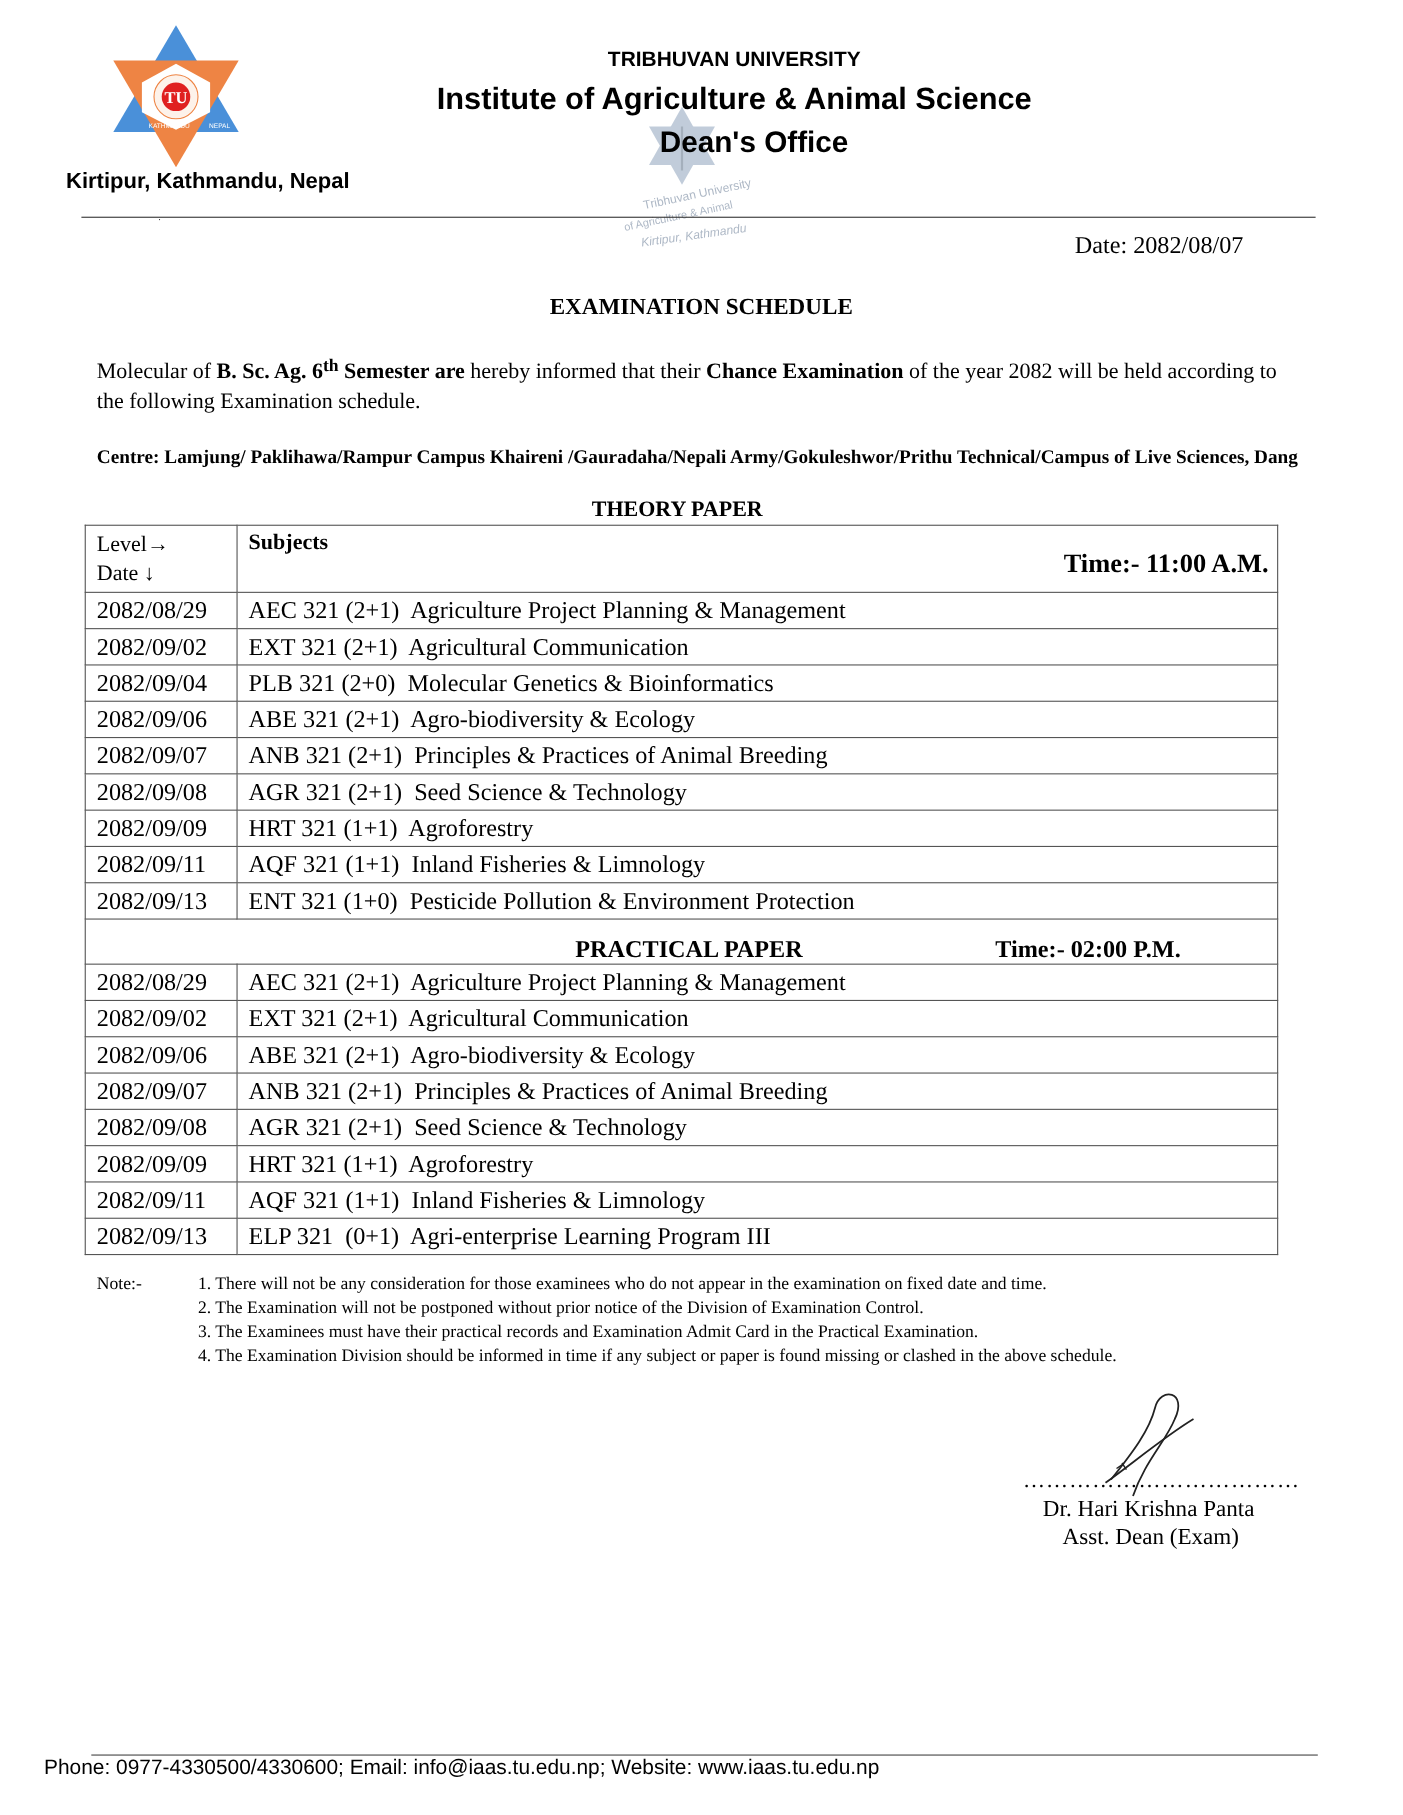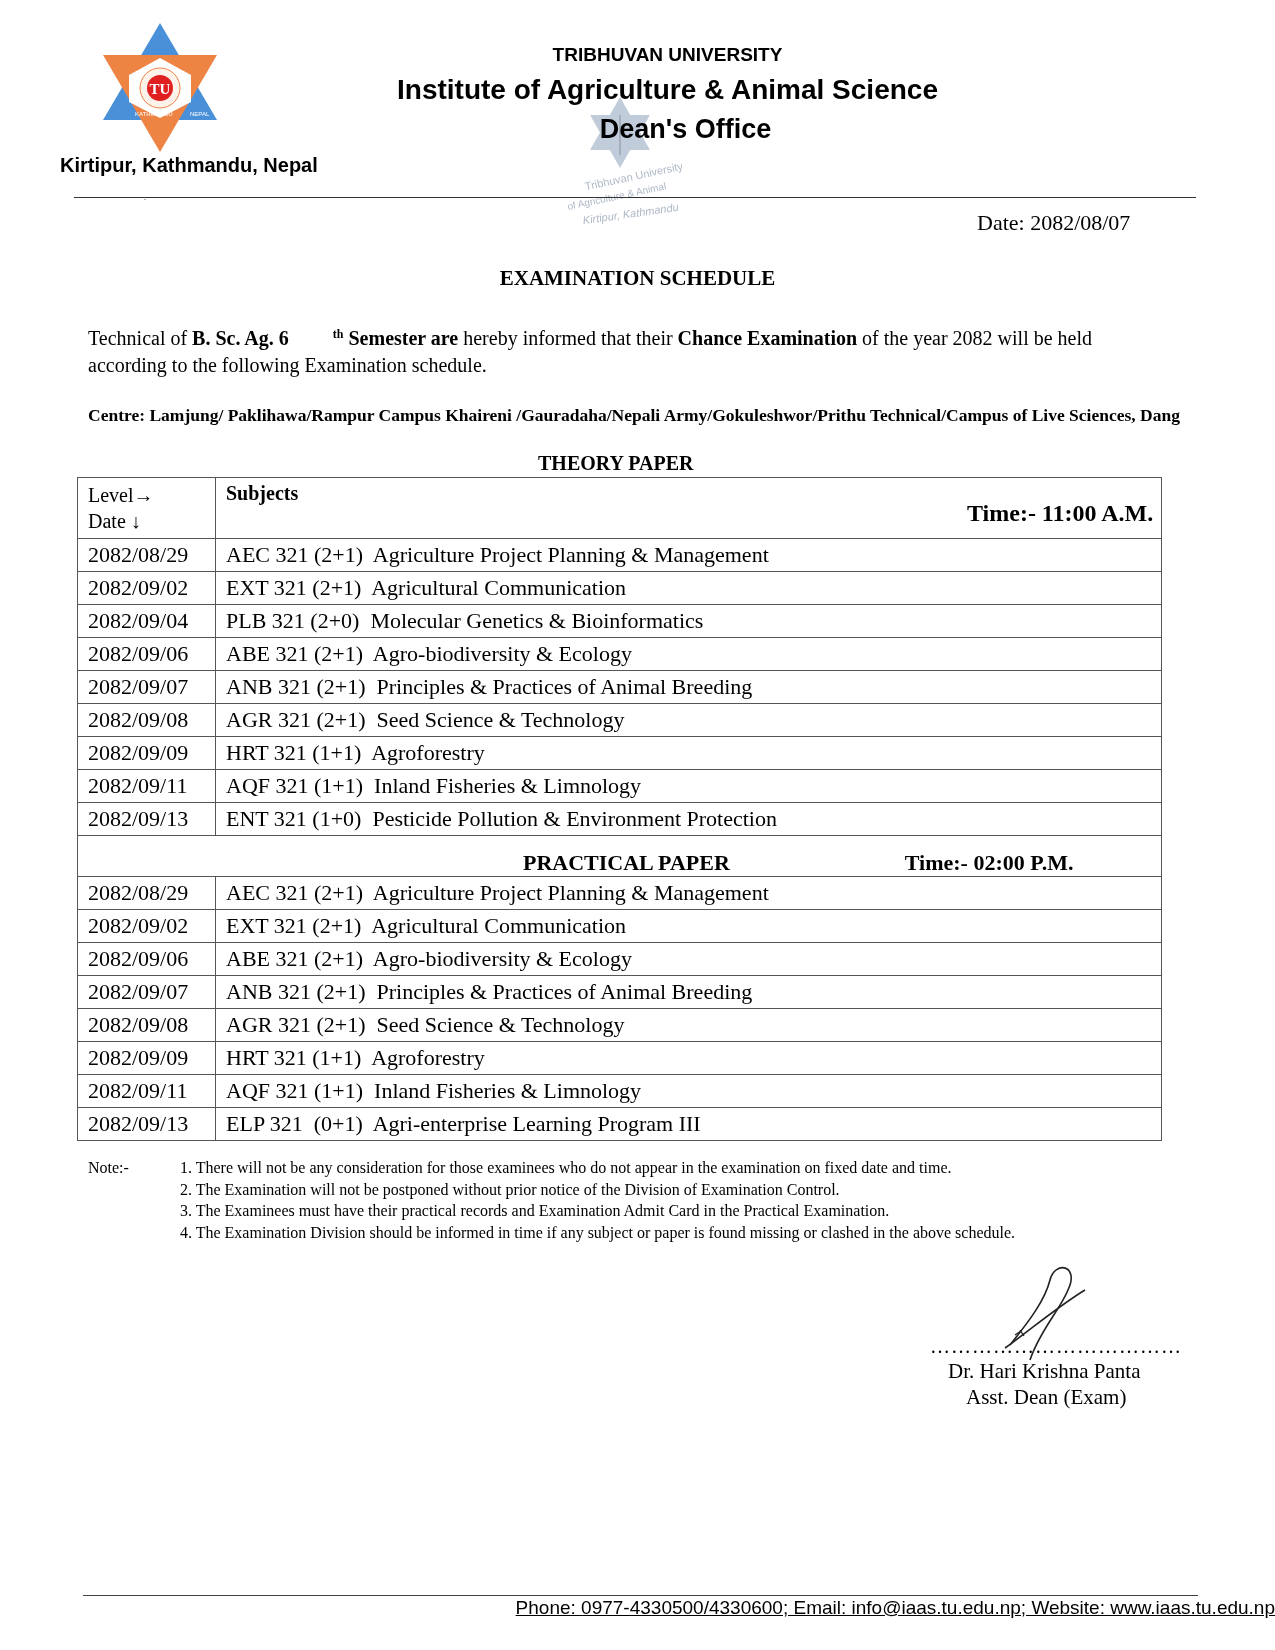--- a/index.html
+++ b/index.html
@@ -14,21 +14,21 @@
   .hdr-line3 { position: absolute; left: 0; width: 1275px; top: 114px; text-align: center; font-weight: bold; font-size: 27px; padding-left: 96px; box-sizing: border-box; }
   .hdr-line4 { position: absolute; left: 0; width: 1275px; top: 154px; text-align: left; font-weight: bold; font-size: 20px; padding-left: 60px; box-sizing: border-box; }
   .seal { position: absolute; left: 545px; top: 95px; width: 150px; height: 140px; opacity: 0.55; }
   .rule-top { position: absolute; left: 74px; top: 197px; width: 1122px; height: 0; border-top: 1.5px solid #333; }
   .tiny-dot { position: absolute; left: 144px; top: 193px; font-size: 8px; }
 
   .date { position: absolute; left: 977px; top: 210px; font-size: 22px; }
   .title { position: absolute; left: 0; width: 1275px; top: 266px; text-align: center; font-weight: bold; font-size: 21px; }
 
   .intro { position: absolute; left: 88px; top: 325px; width: 1080px; font-size: 20px; line-height: 27px; }
-  .intro sup { font-size: 12px; vertical-align: 7px; line-height: 0; margin-left: 44px; }
+  .intro sup { font-size: 16px; vertical-align: 7px; line-height: 0; }
   .centre { position: absolute; left: 88px; top: 403px; width: 1110px; font-size: 17.5px; font-weight: bold; line-height: 24px; }
 
   .theory-heading { position: absolute; left: 538px; top: 452px; font-weight: bold; font-size: 20px; }
   .theory-time { position: absolute; left: 967px; top: 452px; font-weight: bold; font-size: 24px; margin-top: 48px; }
 
   
   .tbl { position: absolute; left: 77px; top: 477px; width: 1085px; border-collapse: collapse; font-size: 22px; }
   .tbl td { border: 1.5px solid #555; padding: 0 10px; height: 32px; vertical-align: middle; white-space: pre; }
   .tbl td.date-col { width: 117px; }
   .tbl tr.head-row td { height: 56px; vertical-align: top; padding-top: 4px; line-height: 26px; font-size: 20px; }
@@ -45,21 +45,21 @@
 
   
   .sig-area { position: absolute; left: 920px; top: 1255px; width: 260px; height: 160px; }
   .sig-svg { position: absolute; left: 70px; top: 5px; }
   .sig-dots { position: absolute; left: 10px; top: 80px; font-size: 20px; letter-spacing: 1px; }
   .sig-name { position: absolute; left: 28px; top: 104px; font-size: 21px; white-space: nowrap; }
   .sig-title { position: absolute; left: 46px; top: 130px; font-size: 21px; white-space: nowrap; }
 
   
   .rule-bottom { position: absolute; left: 83px; top: 1595px; width: 1115px; border-top: 1.5px solid #444; }
-  .footer { position: absolute; left: 0; width: 1275px; top: 1597px; text-align: right; font-size: 19px; padding-left: 40px; box-sizing: border-box; text-decoration: underline; }
+  .footer { position: absolute; left: 0; width: 1275px; top: 1597px; text-align: left; font-size: 19px; padding-left: 40px; box-sizing: border-box; }
 </style>
 </head>
 <body>
 
 <div class="logo">
   <svg width="130" height="135" viewBox="0 0 130 135">
     <polygon points="65,3 122,100 8,100" fill="#4A90D9"></polygon>
     <polygon points="8,35 122,35 65,132" fill="#EE8444"></polygon>
     <polygon points="65,20 108,93 22,93" fill="#4A90D9" opacity="0.0"></polygon>
     <polygon points="65,30 100,88 30,88" fill="#ffffff" opacity="0.0"></polygon>
@@ -86,21 +86,21 @@
 <div class="hdr-line1 sans">TRIBHUVAN UNIVERSITY</div>
 <div class="hdr-line2 sans">Institute of Agriculture &amp; Animal Science</div>
 <div class="hdr-line3 sans">Dean's Office</div>
 <div class="hdr-line4 sans">Kirtipur, Kathmandu, Nepal</div>
 <div class="tiny-dot serif">.</div>
 <div class="rule-top"></div>
 
 <div class="date serif">Date: 2082/08/07</div>
 <div class="title serif">EXAMINATION SCHEDULE</div>
 
-<div class="intro serif"><span>Technical of </span><b>B. Sc. Ag. 6</b><b><sup>th</sup></b><b> Semester are</b><span> hereby informed that their </span><b>Chance Examination</b><span> of the year 2082 will be held according to the following Examination schedule.</span></div>
+<div class="intro serif"><span>Molecular of </span><b>B. Sc. Ag. 6</b><b><sup>th</sup></b><b> Semester are</b><span> hereby informed that their </span><b>Chance Examination</b><span> of the year 2082 will be held according to the following Examination schedule.</span></div>
 
 <div class="centre serif">Centre: Lamjung/ Paklihawa/Rampur Campus Khaireni /Gauradaha/Nepali Army/Gokuleshwor/Prithu Technical/Campus of Live Sciences, Dang</div>
 
 <div class="theory-heading serif">THEORY PAPER</div>
 <div class="theory-time serif">Time:- 11:00 A.M.</div>
 
 <table class="tbl serif">
   <tbody>
       <tr class="head-row">
     <td class="date-col"><span>Level→</span><br><span>Date ↓</span></td>

